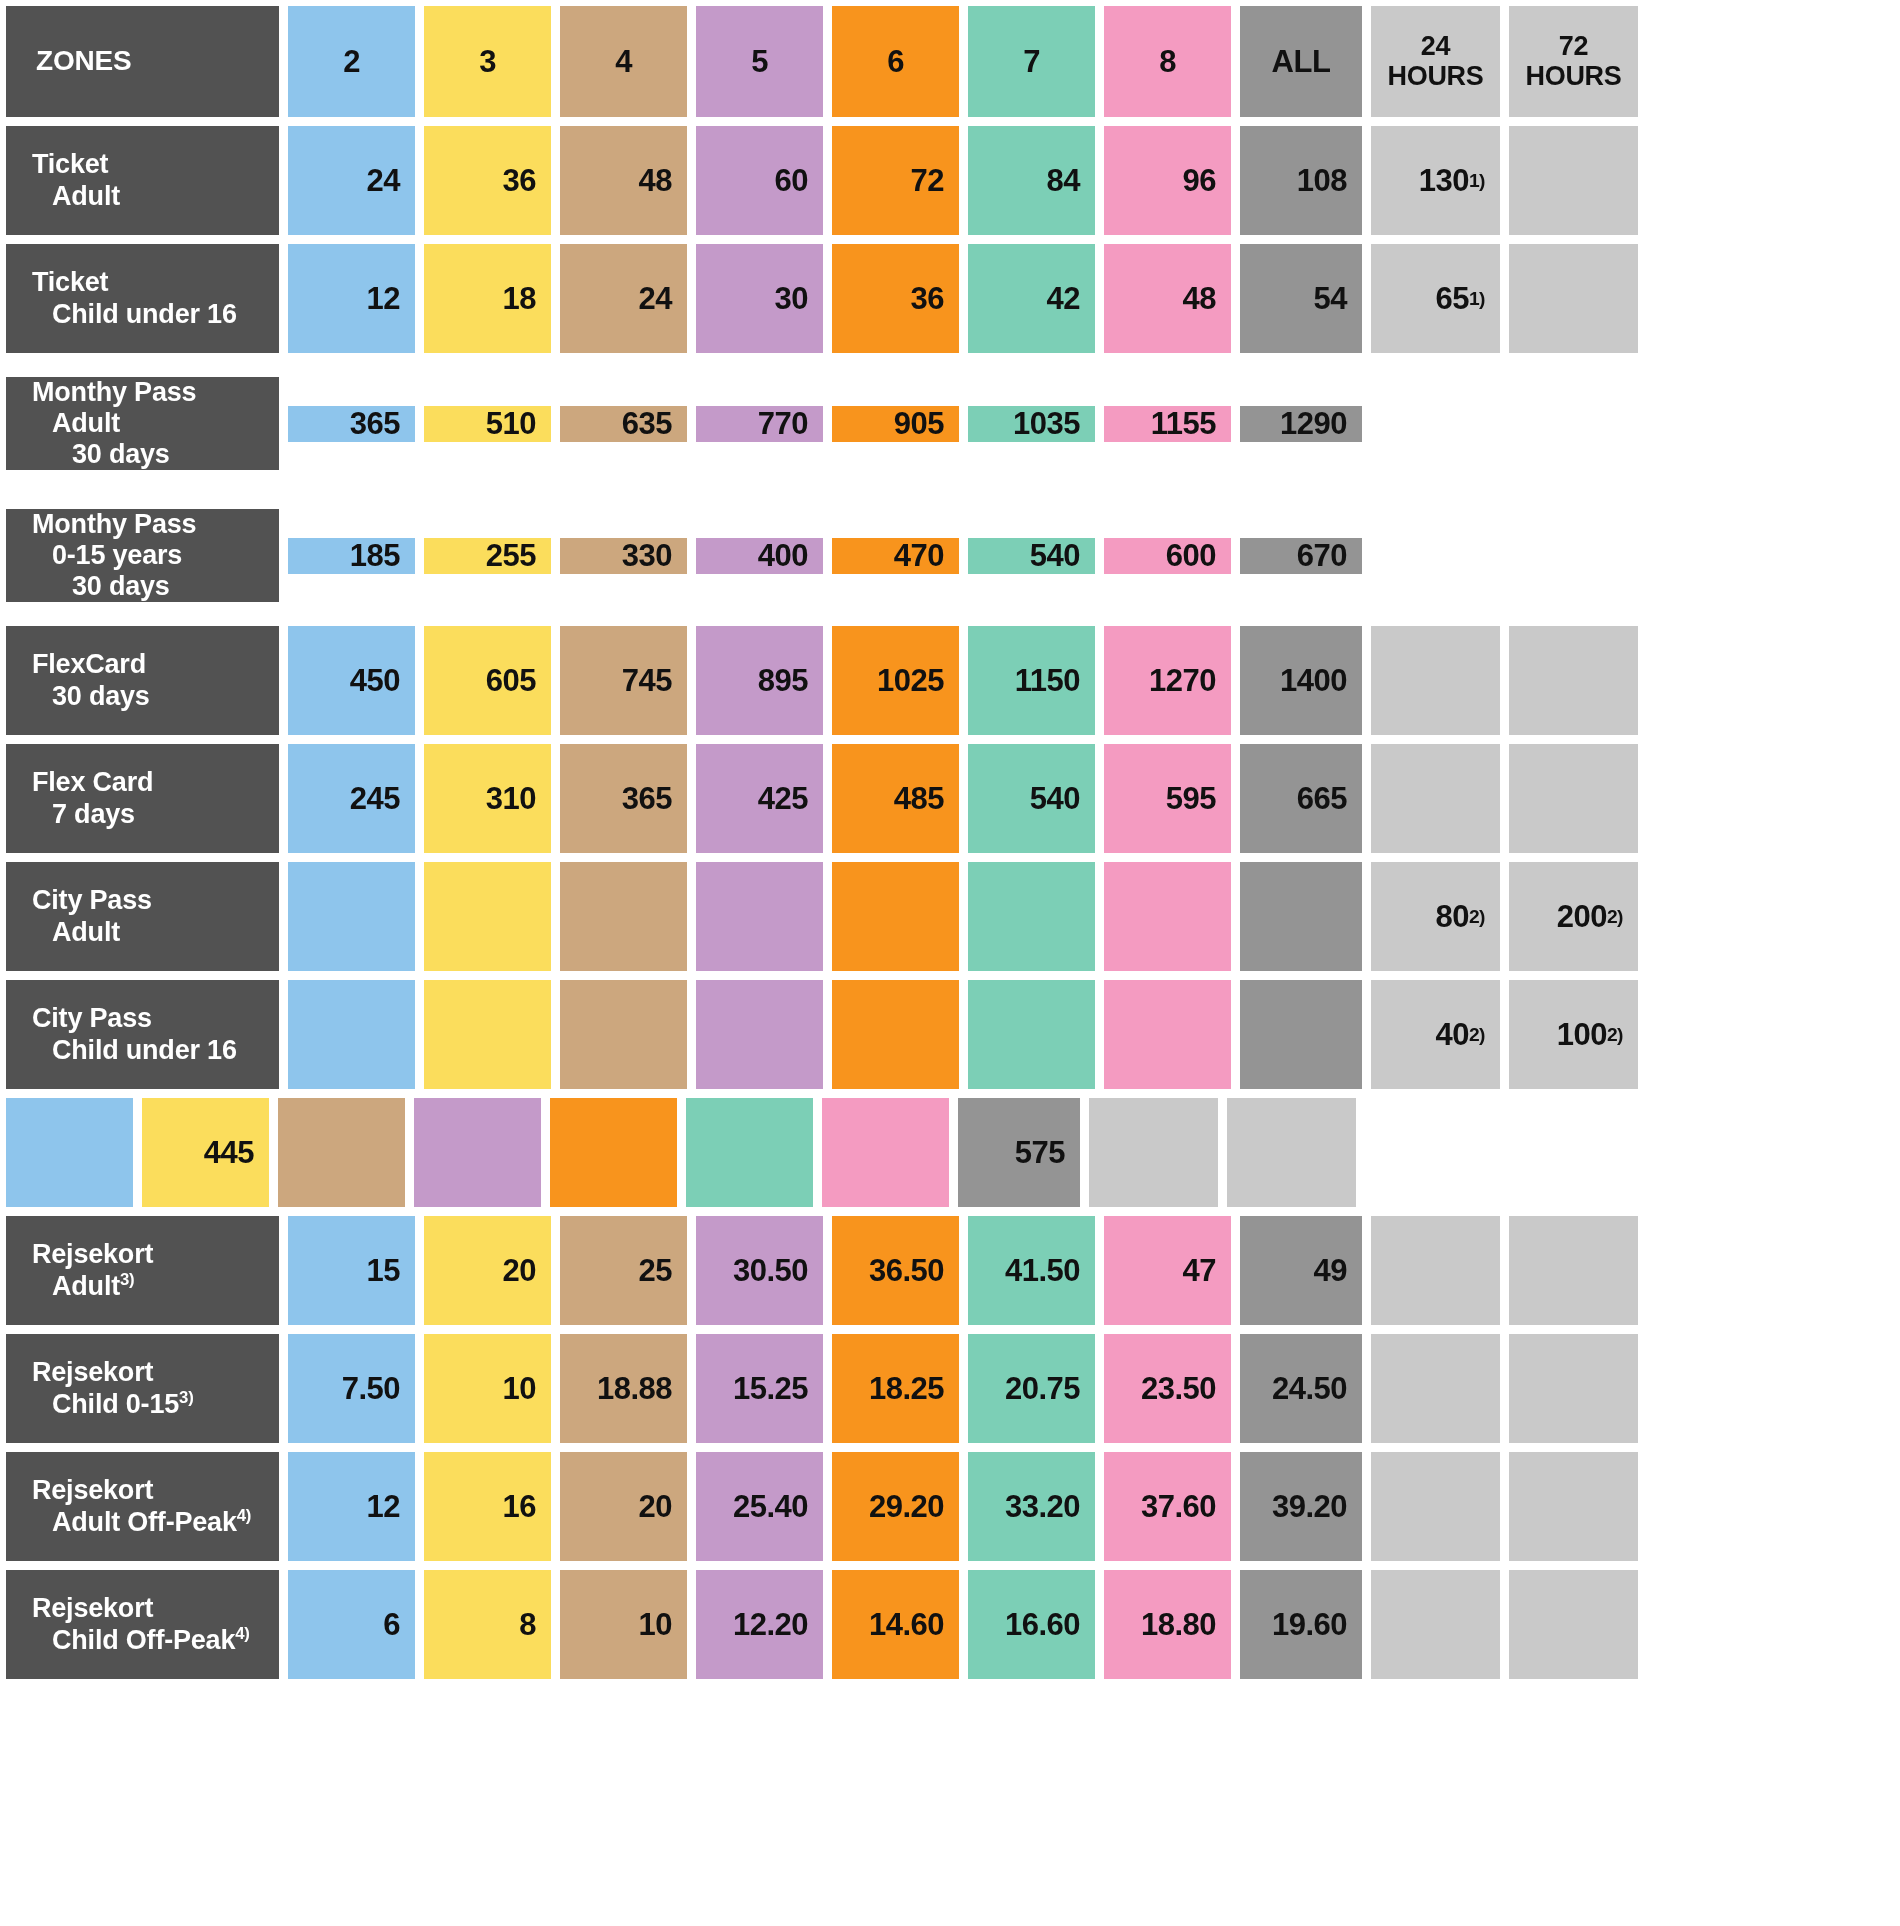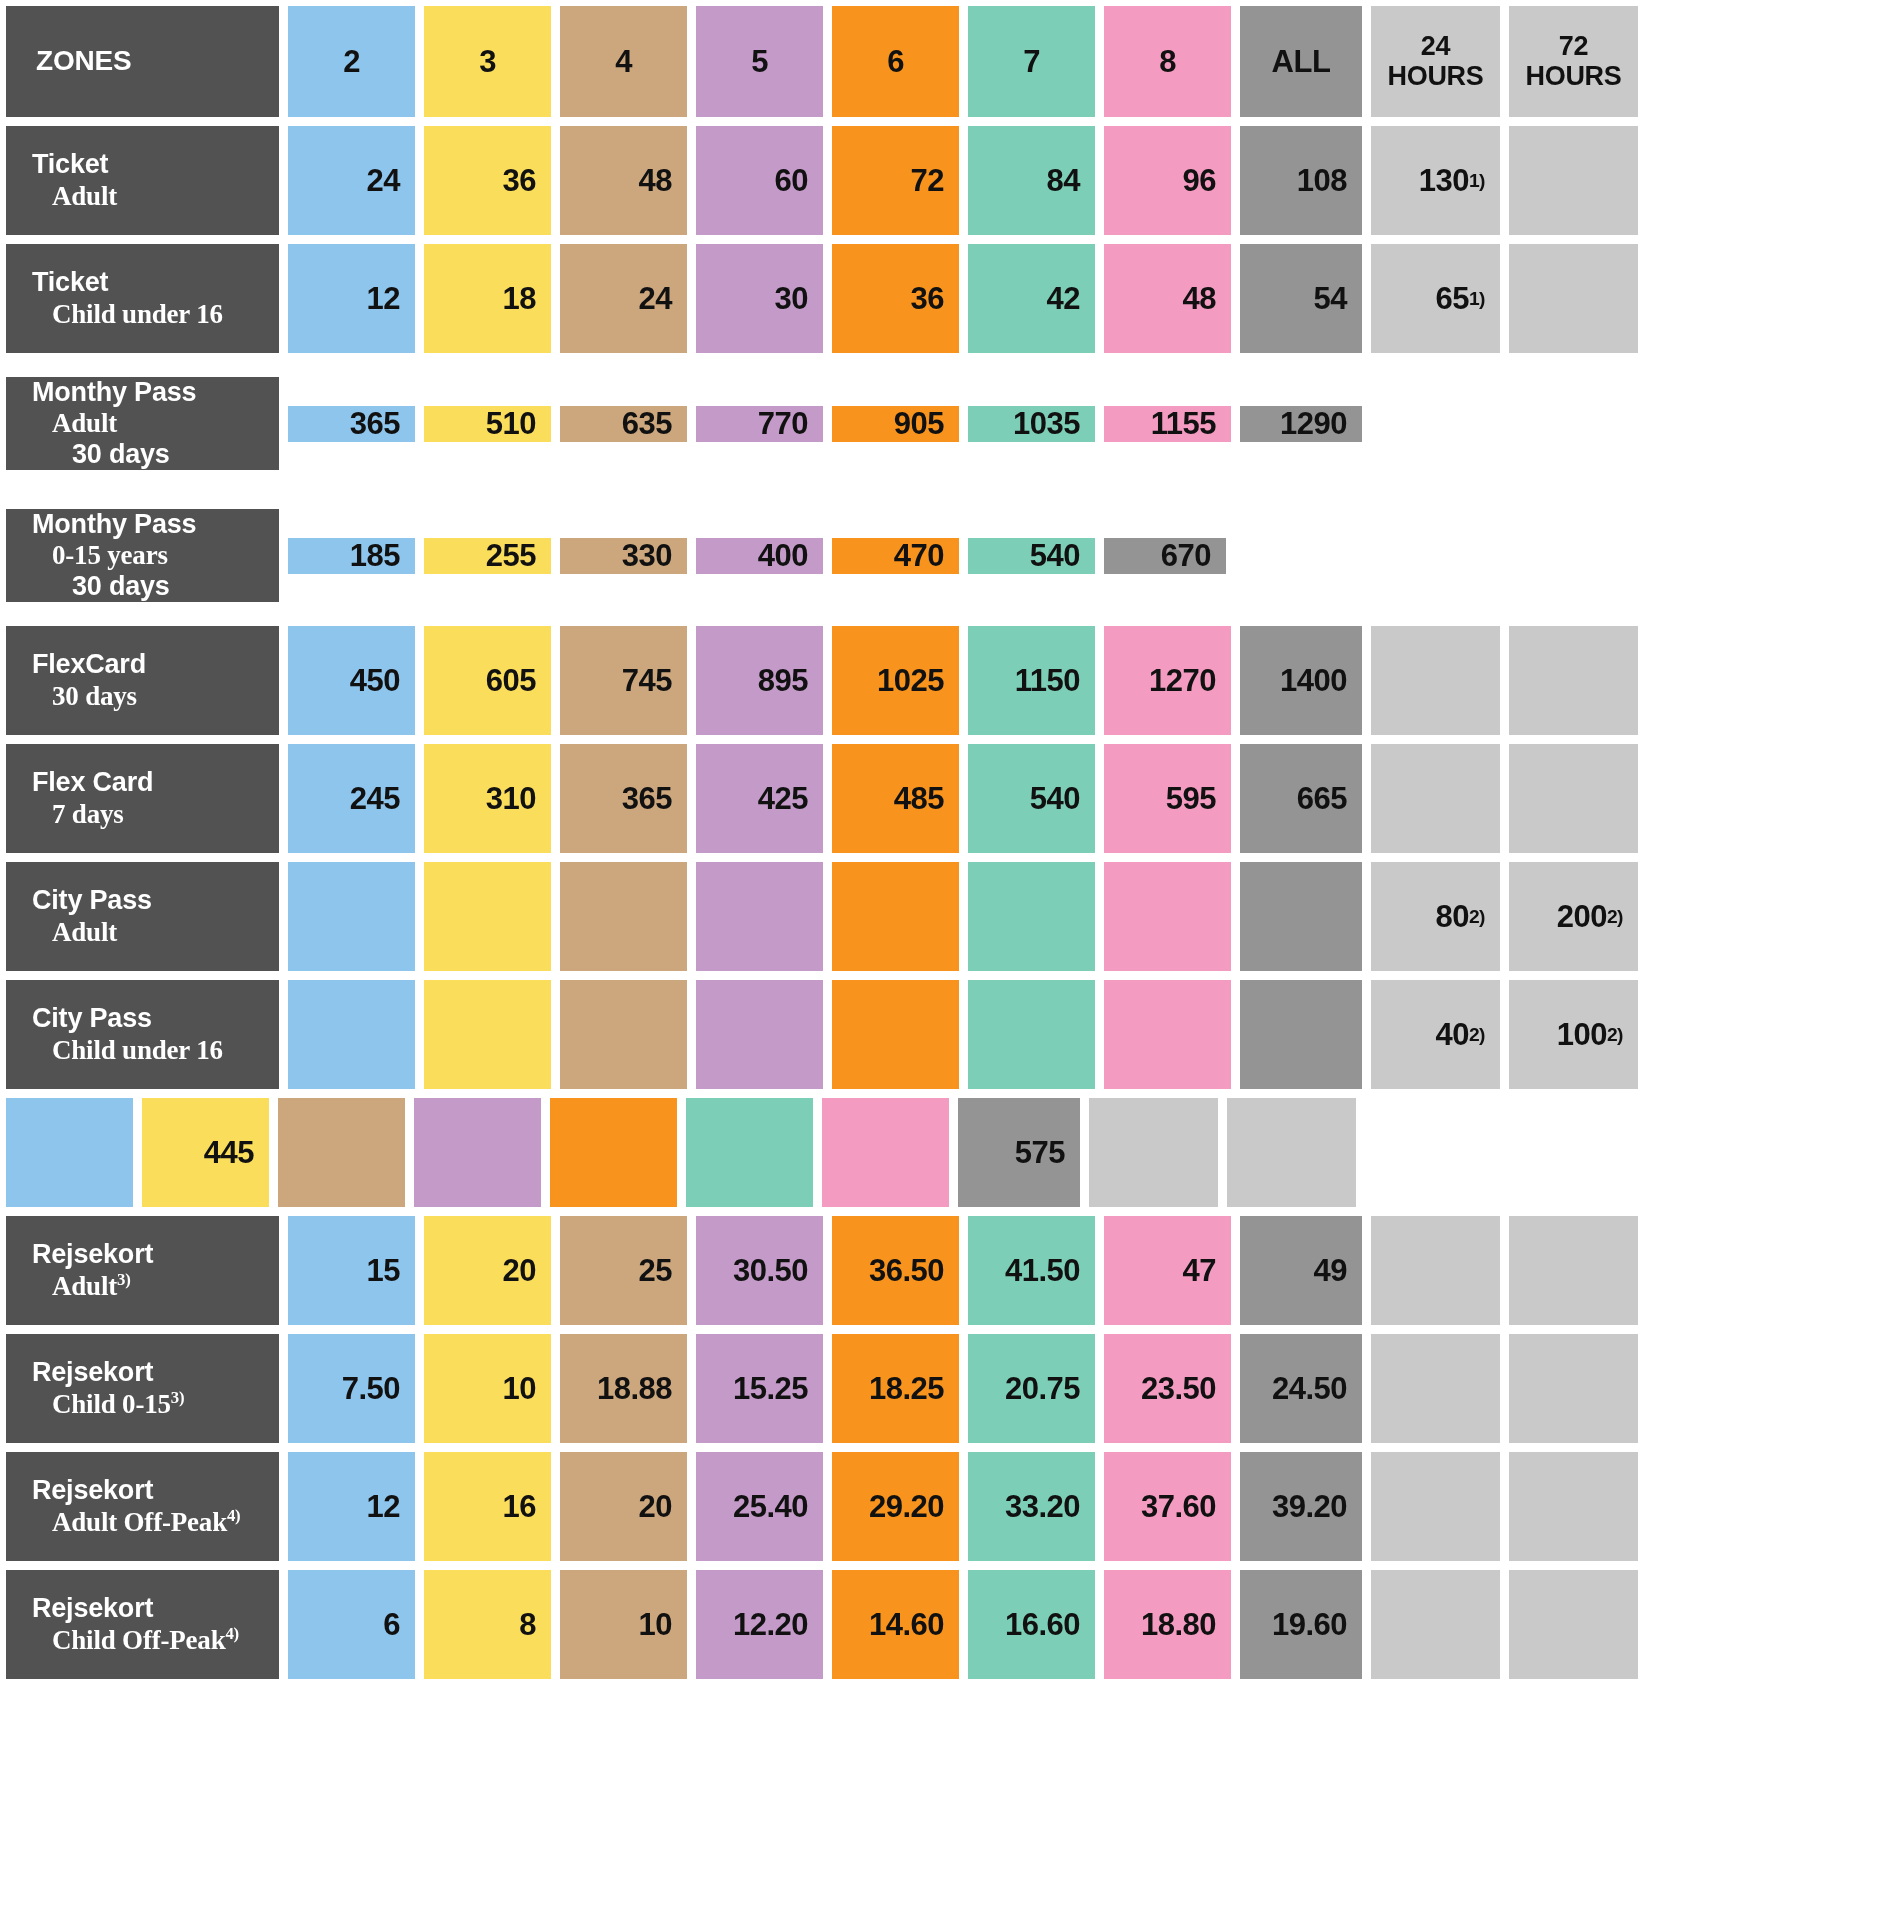--- a/index.html
+++ b/index.html
@@ -47,21 +47,21 @@
     background: #525252;
     color: #ffffff;
     font-weight: bold;
     font-size: 27px;
     line-height: 1.16;
     padding: 0 10px 0 26px;
     letter-spacing: -0.2px;
   }
   .label-cell .lines { width: 100%; }
   .label-cell .ln1 { padding-left: 0px; white-space: nowrap; }
-  .label-cell .ln2 { padding-left: 20px; white-space: nowrap; font-family: Liberation Serif, serif; }
+  .label-cell .ln2 { padding-left: 20px; white-space: nowrap; }
   .label-cell .ln3 { padding-left: 40px; white-space: nowrap; }
   .label-cell.head-cell { font-size: 28px; padding-left: 30px; }
 
   
   .val-cell {
     justify-content: flex-end;
     color: #111111;
     font-weight: bold;
     font-size: 31px;
     padding-right: 15px;
@@ -253,20 +253,23 @@
       </div>
       <div class="cell c-zone val-cell bg-z5">
         <span>400</span>
       </div>
       <div class="cell c-zone val-cell bg-z6">
         <span>470</span>
       </div>
       <div class="cell c-zone val-cell bg-z7">
         <span>540</span>
       </div>
+      <div class="cell c-zone val-cell bg-z8">
+        <span>600</span>
+      </div>
       <div class="cell c-all val-cell bg-all">
         <span>670</span>
       </div>
       <div class="cell c-hours val-cell bg-hours"></div>
       <div class="cell c-hours val-cell bg-hours"></div>
     </div>
     <div class="fare-row r-two">
       <div class="cell c-label label-cell">
         <div class="lines">
           <div class="ln1">FlexCard</div>

